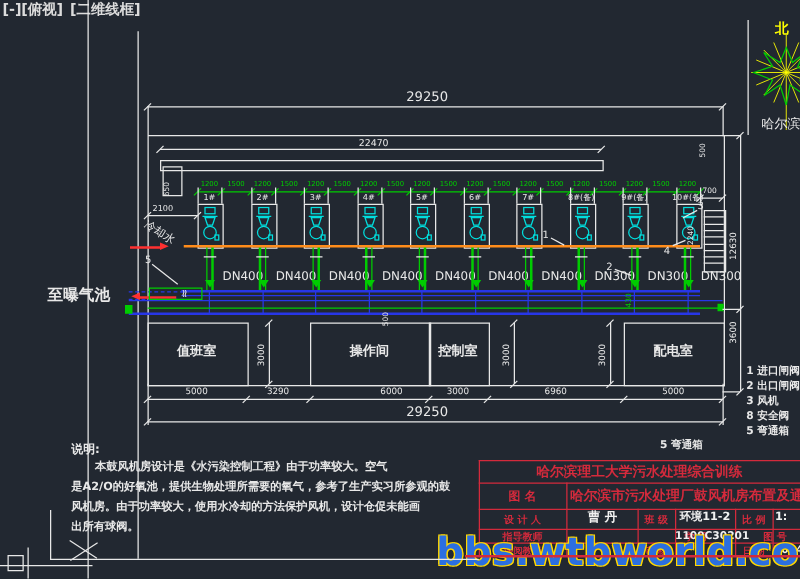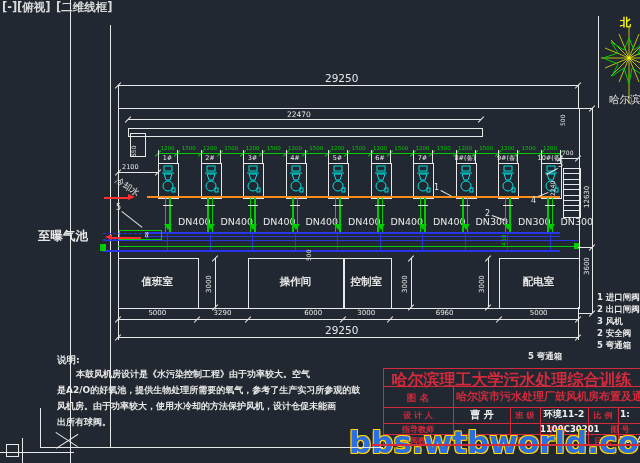--- a/index.html
+++ b/index.html
@@ -50,21 +50,21 @@
   </svg>
   <span class="t" style="left:609px;top:94px;font-size:10.5px;font-weight:normal;">哈尔滨</span>
 
   <span class="t" style="left:118px;top:176px;font-size:9px;transform:rotate(32deg);transform-origin:left top;">冷却水</span>
   <span class="t" style="left:38px;top:230px;font-size:12.5px;font-weight:bold;">至曝气池</span>
 
   <div>
     <span class="t" style="left:597px;top:293px;font-size:8.5px;font-weight:bold;">1 进口闸阀</span>
     <span class="t" style="left:597px;top:305px;font-size:8.5px;font-weight:bold;">2 出口闸阀</span>
     <span class="t" style="left:597px;top:317px;font-size:8.5px;font-weight:bold;">3 风机</span>
-    <span class="t" style="left:597px;top:329px;font-size:8.5px;font-weight:bold;">2 安全阀</span>
+    <span class="t" style="left:597px;top:329px;font-size:8.5px;font-weight:bold;">8 安全阀</span>
     <span class="t" style="left:597px;top:341px;font-size:8.5px;font-weight:bold;">5 弯通箱</span>
     <span class="t" style="left:528px;top:352px;font-size:8.5px;font-weight:bold;">5 弯通箱</span>
   </div>
 
   <div>
     <span class="t" style="left:57px;top:355px;font-size:9.5px;font-weight:bold;">说明:</span>
     <span class="t" style="left:76px;top:370px;font-size:9px;font-weight:bold;">本鼓风机房设计是《水污染控制工程》由于功率较大。空气</span>
     <span class="t" style="left:57px;top:386px;font-size:9px;font-weight:bold;">是A2/O的好氧池，提供生物处理所需要的氧气，参考了生产实习所参观的鼓</span>
     <span class="t" style="left:57px;top:402px;font-size:9px;font-weight:bold;">风机房。由于功率较大，使用水冷却的方法保护风机，设计仓促未能画</span>
     <span class="t" style="left:57px;top:418px;font-size:9px;font-weight:bold;">出所有球阀。</span>
@@ -76,21 +76,21 @@
     <div class="tb-line" style="left:0;top:18px;width:260px;height:1px;"></div>
     <div class="tb-line" style="left:0;top:39px;width:260px;height:1px;"></div>
     <div class="tb-line" style="left:0;top:55px;width:260px;height:1px;"></div>
     <div class="tb-line" style="left:0;top:66px;width:260px;height:1px;"></div>
     <div class="tb-line" style="left:70px;top:18px;width:1px;height:59px;"></div>
     <div class="tb-line" style="left:127px;top:39px;width:1px;height:38px;"></div>
     <div class="tb-line" style="left:157px;top:39px;width:1px;height:38px;"></div>
     <div class="tb-line" style="left:205px;top:39px;width:1px;height:38px;"></div>
     <div class="tb-line" style="left:235px;top:39px;width:1px;height:38px;"></div>
 
-    <span class="tb-t" style="left:0;top:4px;width:257px;font-size:16px;">哈尔滨理工大学污水处理综合训练</span>
+    <span class="tb-t" style="left:0;top:4px;width:257px;font-size:11px;">哈尔滨理工大学污水处理综合训练</span>
     <span class="tb-t" style="left:0;top:25px;width:70px;font-size:9.5px;">图  名</span>
     <span class="tb-t" style="left:73px;top:23px;font-size:11px;">哈尔滨市污水处理厂鼓风机房布置及通风系统</span>
 
     <span class="tb-t" style="left:0;top:44px;width:70px;font-size:8px;">设 计 人</span>
     <span class="tb-t tb-wt" style="left:71px;top:42px;width:56px;font-size:10px;">曹 丹</span>
     <span class="tb-t" style="left:127px;top:44px;width:30px;font-size:8px;">班 级</span>
     <span class="tb-t tb-wt" style="left:157px;top:42px;width:48px;font-size:9px;">环境11-2</span>
     <span class="tb-t" style="left:205px;top:44px;width:30px;font-size:8px;">比 例</span>
     <span class="tb-t tb-wt" style="left:237px;top:42px;font-size:9px;">1:</span>
 

